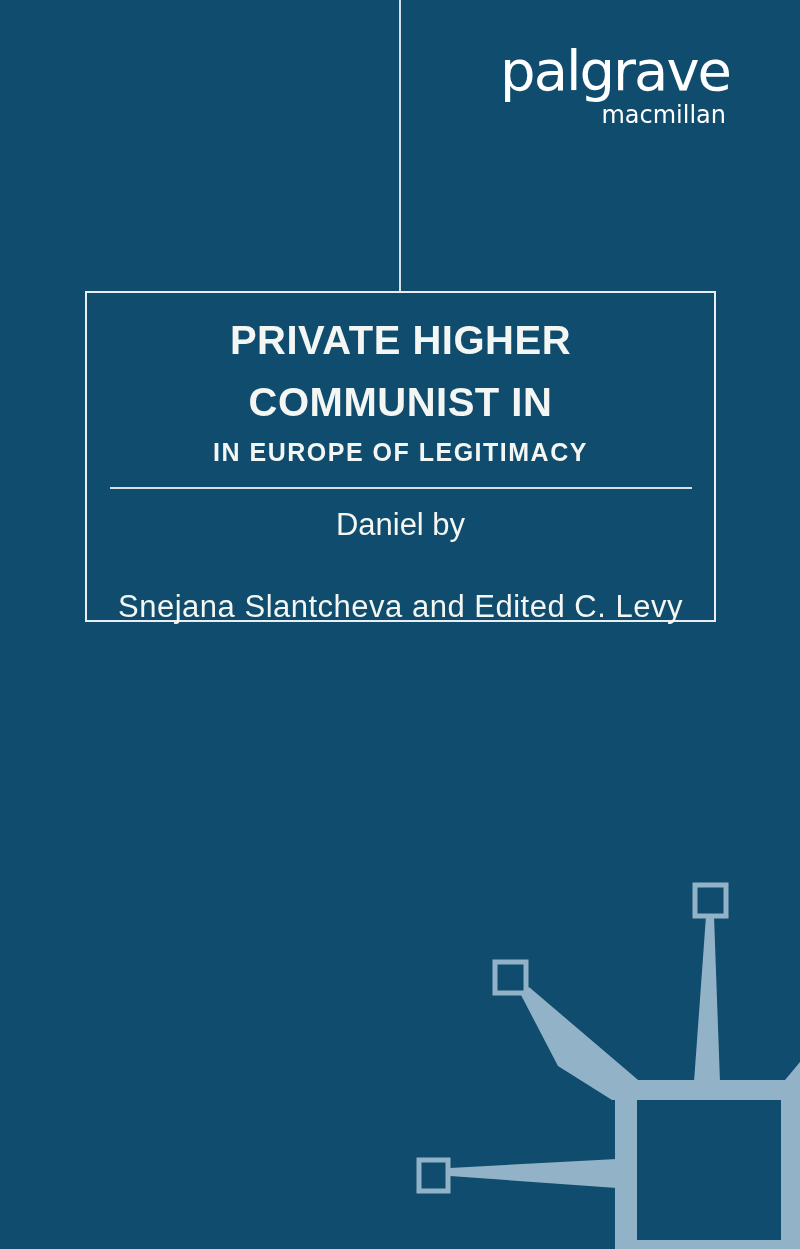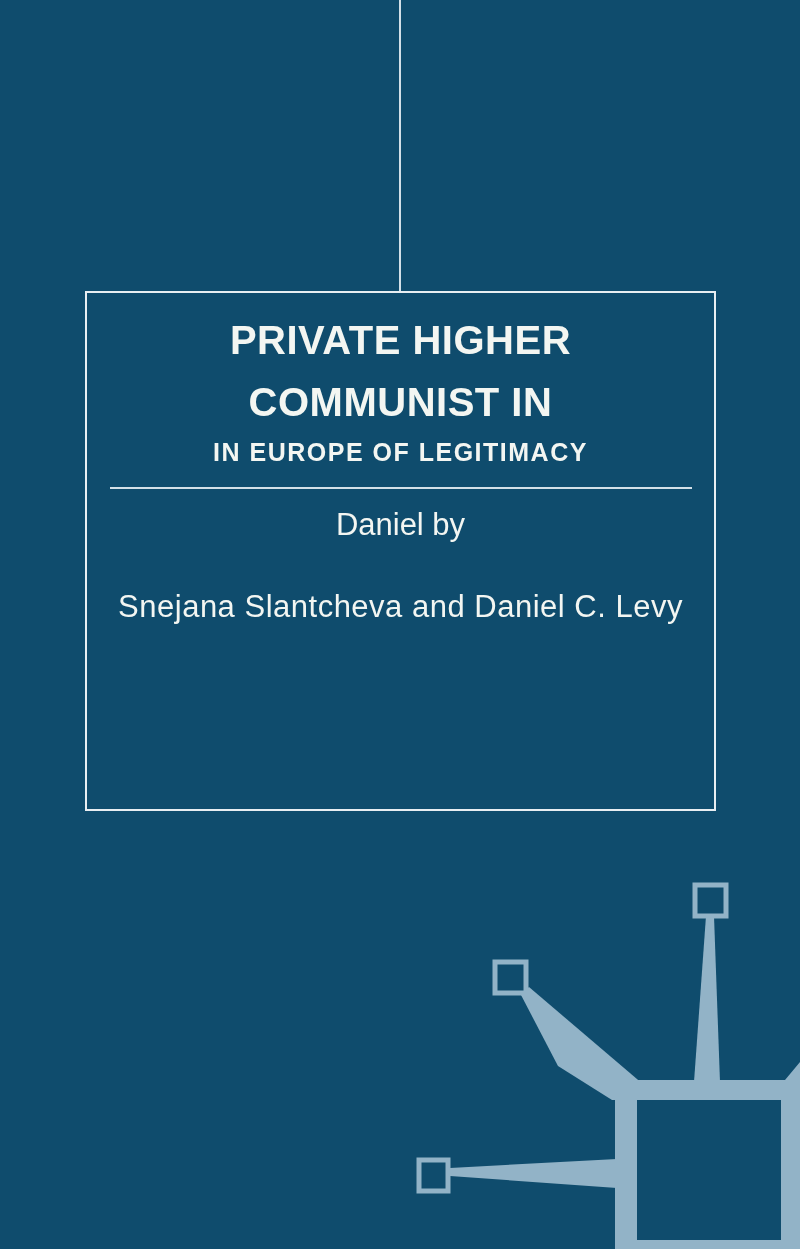--- a/index.html
+++ b/index.html
@@ -51,21 +51,21 @@
     height: 291px;
     background: var(--divider, #c9d9e3);
   }
 
   
   .title-box {
     position: absolute;
     left: 85px;
     top: 291px;
     width: 631px;
-    height: 520px;
+    height: 331px;
     box-sizing: border-box;
     border: 2px solid var(--box-border, #e8eef2);
     text-align: center;
     color: var(--text, #f3f6f2);
   }
   .book-title {
     margin-top: 16px;
     font-size: 40px;
     font-weight: 700;
     line-height: 62px;
@@ -108,32 +108,36 @@
     pointer-events: none;
   }
   .motif .fill-shape { fill: var(--motif, #92b3c7); }
   .motif .stroke-shape { fill: none; stroke: var(--motif, #92b3c7); stroke-width: 5px; }
 </style>
 </head>
 <body>
 
 <div class="cover" style="--background: #0f4c6d; --text: #f3f6f2; --box-border: #e8eef2; --divider: #d3e0e8; --motif: #92b3c7; --logo: #ffffff;">
 
+  <div class="logo">
+    <div class="logo-main">palgrave</div>
+    <div class="logo-sub">macmillan</div>
+  </div>
 
   <div class="top-line"></div>
 
   <div class="title-box">
     <div class="book-title">
       <div>PRIVATE HIGHER</div>
       <div>COMMUNIST IN</div>
     </div>
     <div class="subtitle">IN EUROPE OF LEGITIMACY</div>
     <hr class="divider">
     <div class="edited-by">Daniel by</div>
-    <div class="editors">Snejana Slantcheva and Daniel C. Levy</div>
+    <div class="editors">Snejana Slantcheva and Edited C. Levy</div>
   </div>
 
   <svg class="motif" viewBox="0 0 800 1249" aria-hidden="true">
     <g class="fill-shape">
 
       <polygon points="615,1080 785,1080 800,1062 800,1100 615,1100"></polygon>
 
       <rect x="615" y="1080" width="22" height="169"></rect>
 
       <rect x="781" y="1100" width="19" height="149"></rect>

